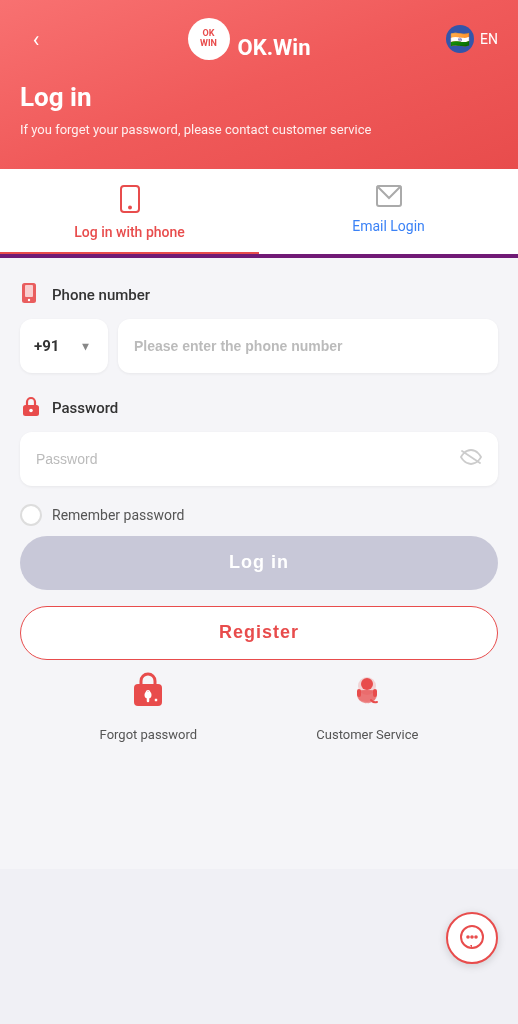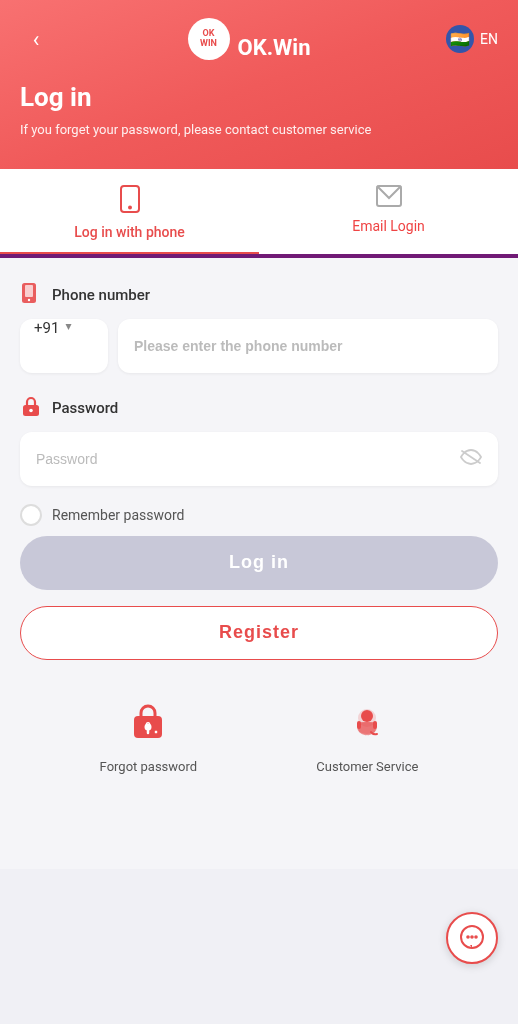--- a/index.html
+++ b/index.html
@@ -118,21 +118,21 @@
       font-size: 14px;
     }
     .tab.active .tab-label {
       color: #e84c4c;
       font-weight: 500;
     }
     .tab.active {
       border-bottom: 2px solid #e84c4c;
     }
     .tab.inactive .tab-label {
-      color: #ef4444;
+      color: #3b82f6;
     }
     .tab.inactive .tab-icon {
       color: #aaa;
     }
     .tab.active .tab-icon {
       color: #e84c4c;
     }
 
     
     .form-area {
@@ -154,30 +154,32 @@
       color: #e84c4c;
     }
 
     .phone-row {
       display: flex;
       gap: 10px;
       margin-bottom: 22px;
     }
     .country-code {
       display: flex;
-      gap: 6px;
+      align-items: center;
+      gap: 23px;
       background: white;
       border-radius: 12px;
       padding: 0 14px;
       height: 54px;
       min-width: 88px;
       font-size: 15px;
       color: #333;
       cursor: pointer;
       box-shadow: 0 1px 3px rgba(0,0,0,0.06);
+      font-weight: bold;
     }
     .phone-input-wrapper {
       flex: 1;
       background: white;
       border-radius: 12px;
       box-shadow: 0 1px 3px rgba(0,0,0,0.06);
     }
     .phone-input-wrapper input {
       width: 100%;
       height: 54px;
@@ -259,21 +261,20 @@
     .register-btn {
       width: 100%;
       height: 54px;
       border-radius: 27px;
       background: white;
       border: 1.5px solid #e84c4c;
       color: #e84c4c;
       font-size: 18px;
       font-weight: 600;
       cursor: pointer;
-      margin-bottom: 32px;
       letter-spacing: 1px;
     }
 
     
     .bottom-links {
       display: flex;
       justify-content: space-around;
       padding: 10px 20px;
       background: #f5f5f8;
     }

